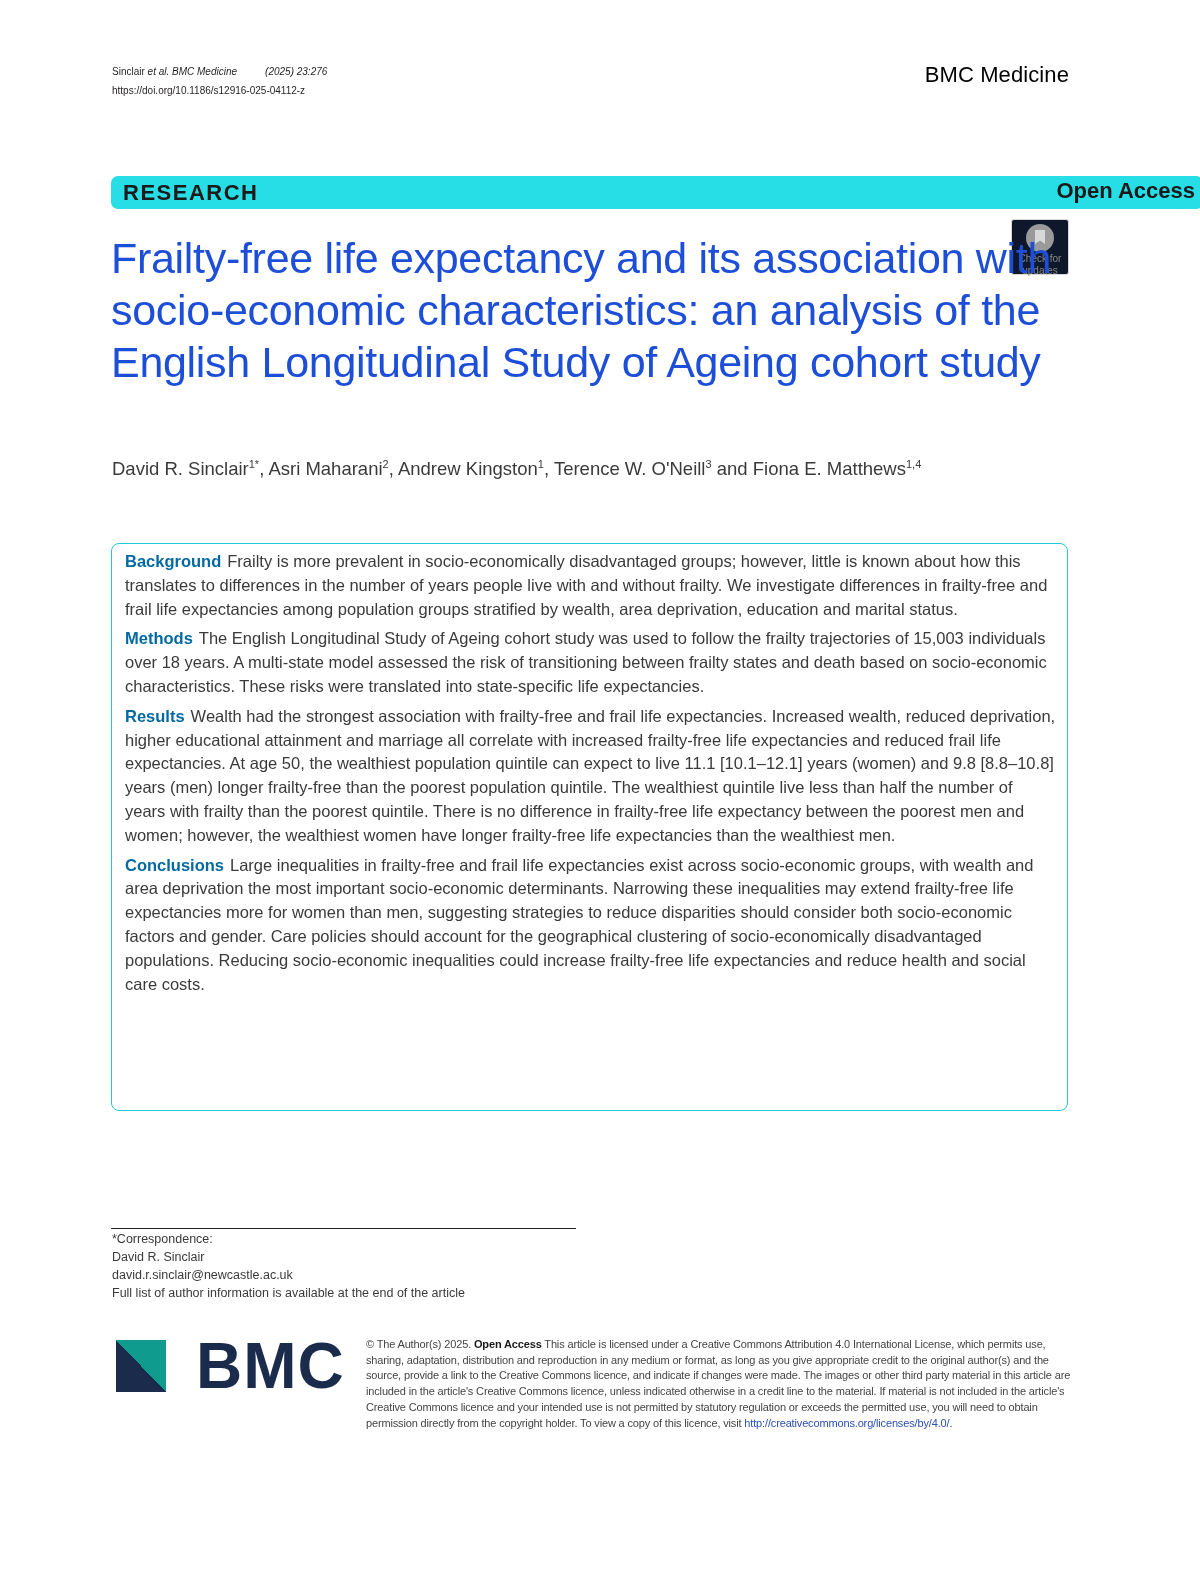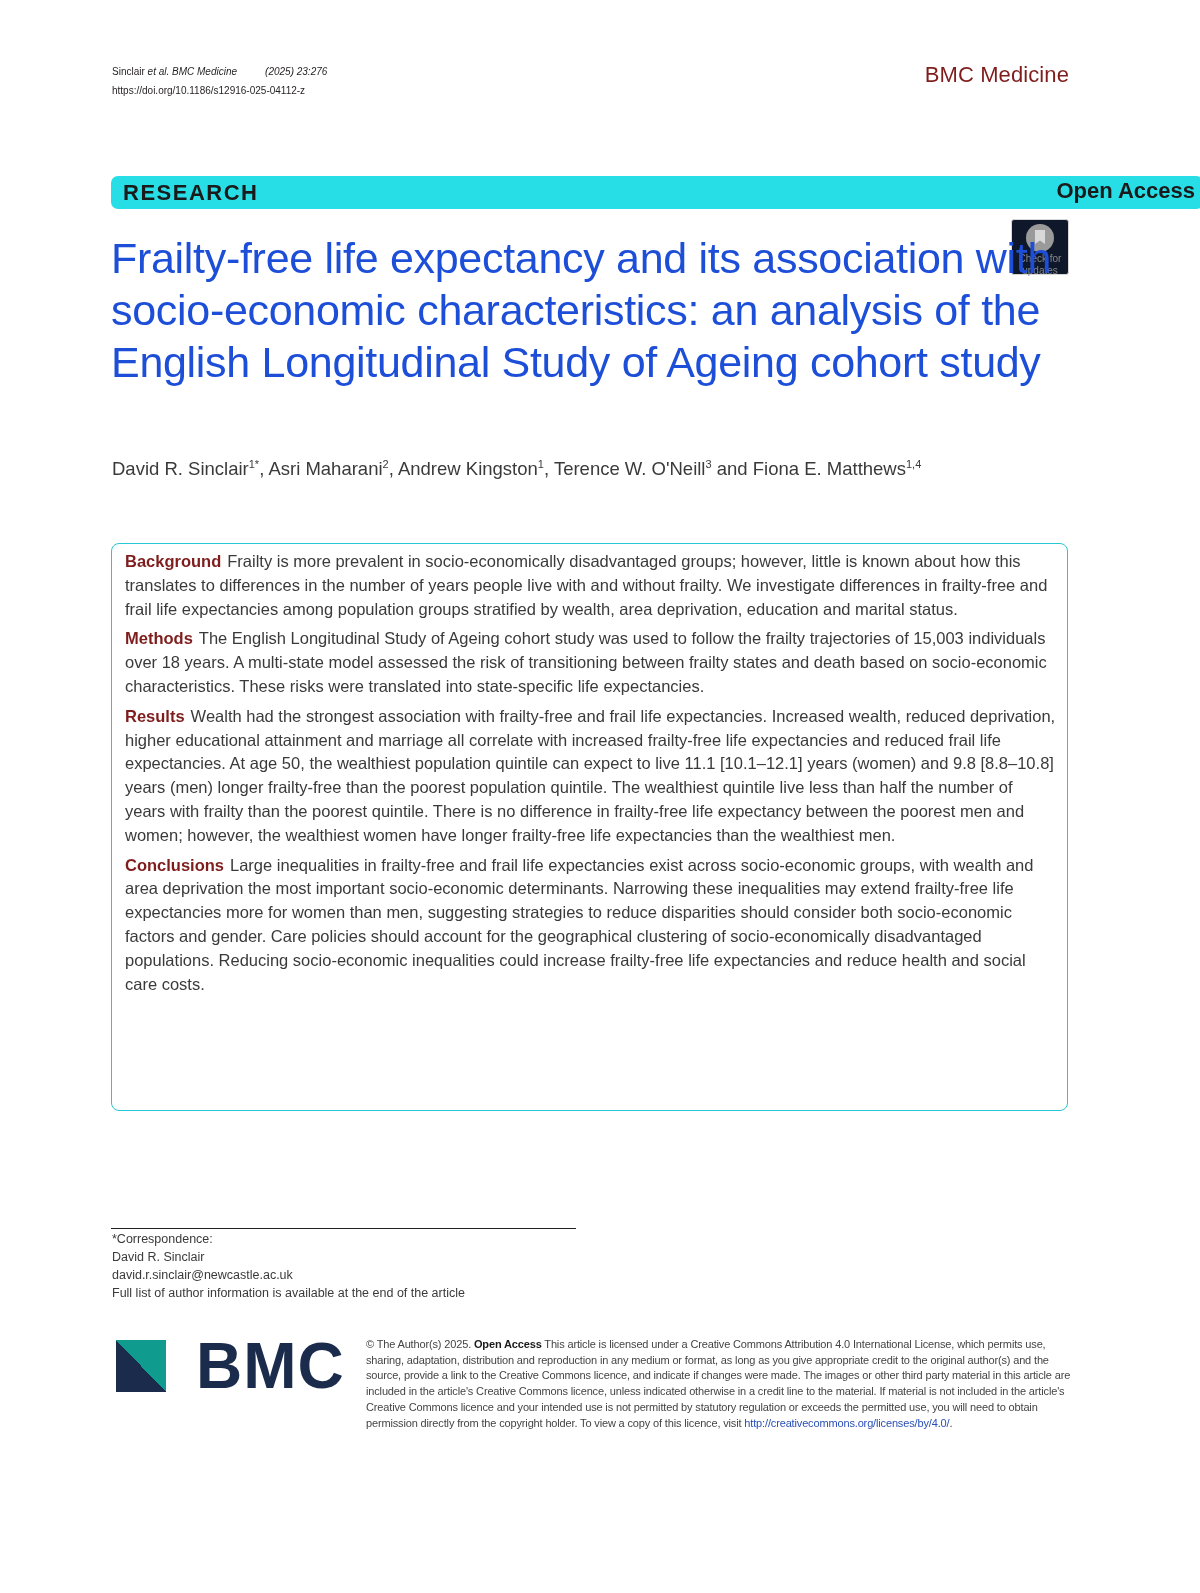--- a/index.html
+++ b/index.html
@@ -2,41 +2,41 @@
 <html><head>
 <meta charset="utf-8">
 <style>
   html, body { margin: 0; padding: 0; background: #ffffff; }
   body { width: 1200px; height: 1593px; position: relative; font-family: "Liberation Sans", "DejaVu Sans", sans-serif; color: #231f20; overflow: hidden; }
   .abs { position: absolute; }
 
   .running-head { left: 112px; top: 62px; font-size: 10px; line-height: 19px; color: #231f20; }
   .running-head .cite-line span.it { font-style: italic; }
   .running-head .gap { display: inline-block; width: 28px; }
-  .journal-name { right: 131px; top: 62px; font-size: 22px; color: #7f1d1d; letter-spacing: 0.1px; }
+  .journal-name { right: 131px; top: 62px; font-size: 22px; color: #000000; letter-spacing: 0.1px; }
 
   .banner { left: 111px; top: 176px; width: 1092px; height: 33px; background: #27dde6; border-radius: 7px; }
   .banner .type { position: absolute; left: 12px; top: 4px; font-weight: bold; font-size: 22px; letter-spacing: 1.5px; color: #1a1a1a; }
   .banner .oa { position: absolute; right: 8px; top: 2px; font-weight: bold; font-size: 22px; color: #1a1a1a; }
 
   .title { left: 111px; top: 232px; width: 960px; font-size: 43px; line-height: 52px; color: #1d4ed8; letter-spacing: -0.3px; }
 
   .crossmark { left: 1011px; top: 219px; width: 56px; height: 54px; border: 1px solid #d8d8d8; border-radius: 3px; background: #0f172a; text-align: center; }
   .crossmark .circle { width: 28px; height: 28px; border-radius: 50%; background: #9a9a9a; margin: 4px auto 0; position: relative; }
   .crossmark .circle::after { content: ""; position: absolute; left: 9px; top: 6px; width: 10px; height: 14px; background: #d8d8d8; clip-path: polygon(0 0, 100% 0, 100% 100%, 50% 75%, 0 100%); }
   .crossmark .lbl { font-size: 10px; line-height: 10px; color: #888; margin-top: 2px; }
 
   .authors { left: 112px; top: 458px; font-size: 18.5px; color: #3a3a3a; }
   .authors sup { font-size: 11px; }
 
   .abstract-box { left: 111px; top: 543px; width: 955px; height: 566px; border: 1.5px solid #27c8d4; border-radius: 8px; }
   .abstract-inner { position: absolute; left: 13px; top: 6px; width: 932px; }
   .abs-heading { font-weight: bold; font-size: 18.5px; line-height: 26px; margin-bottom: 4px; color: #1a1a1a; }
   .abs-para { font-size: 16.5px; line-height: 23.8px; color: #3a3a3a; margin: 0 0 6px 0; }
-  .abs-para .lead { font-weight: bold; color: #7f1d1d; margin-right: 6px; }
+  .abs-para .lead { font-weight: bold; color: #0369a1; margin-right: 6px; }
 
   .footnote-rule { left: 111px; top: 1228px; width: 465px; height: 0; border-top: 1px solid #231f20; }
   .footnotes { left: 112px; top: 1230px; font-size: 12.5px; line-height: 18px; color: #3a3a3a; }
 
   .bmc-logo { left: 116px; top: 1340px; width: 212px; height: 52px; }
   .bmc-logo .mark { position: absolute; left: 0; top: 0; width: 50px; height: 52px; background: linear-gradient(to top right, #1a2b4c 50%, #0f9b8e 50%); }
   .bmc-logo .text { position: absolute; left: 80px; top: -12px; font-size: 64px; font-weight: bold; color: #1a2b4c; letter-spacing: 1px; line-height: 76px; }
 
   .license { left: 358px; top: 1337px; width: 712px; font-size: 11px; line-height: 15.7px; color: #444; letter-spacing: -0.15px; margin-left: 8px; }
   .license b { color: #1a1a1a; }

